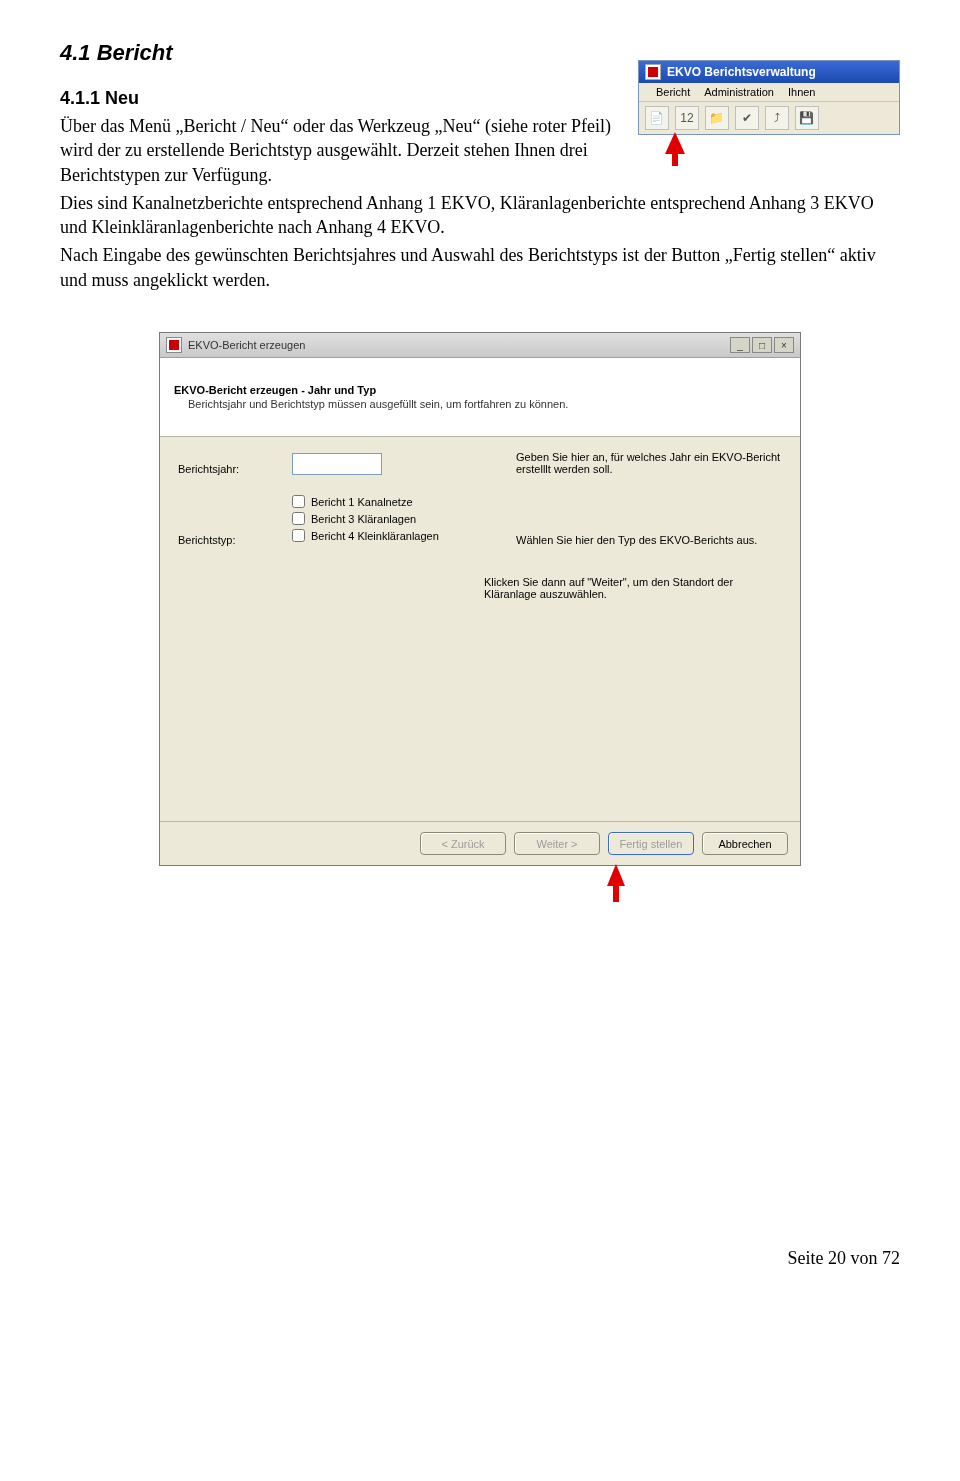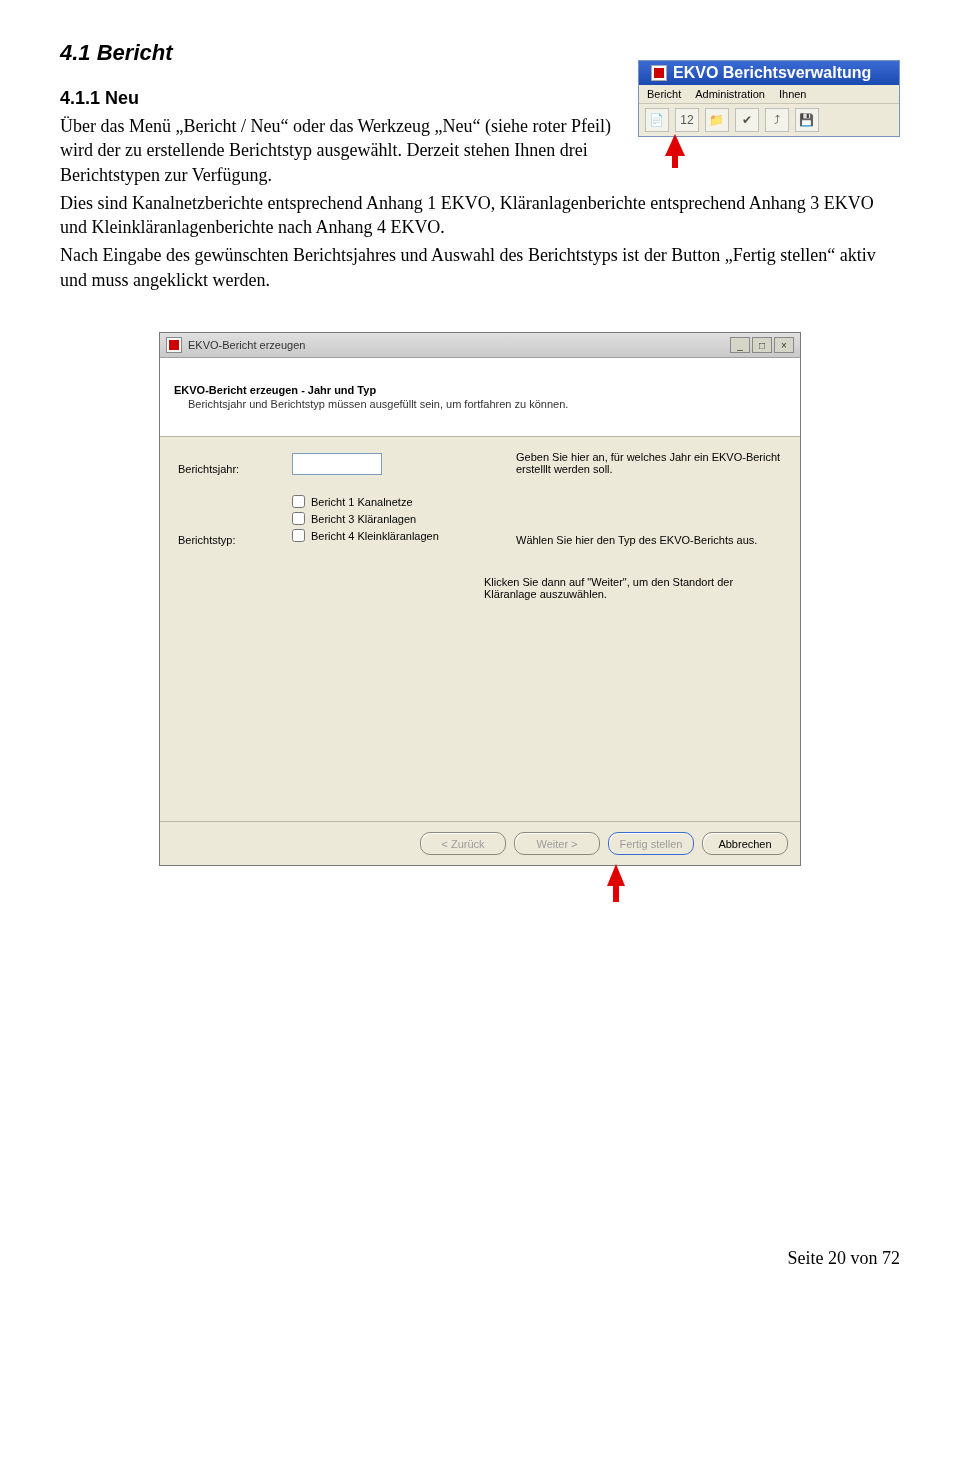--- a/index.html
+++ b/index.html
@@ -40,39 +40,39 @@
     right: 60px;
     width: 260px;
     border: 1px solid #7a94c0;
     background: #ece9d8;
     font-family: Tahoma, Arial, sans-serif;
     font-size: 11px;
   }
   .app-thumb .titlebar {
     background: linear-gradient(#3a6ad4, #1b4bb0);
     color: #fff;
-    padding: 3px 12px;
+    padding: 3px 6px;
     display: flex;
     align-items: center;
     gap: 6px;
     font-weight: bold;
-    font-size: 16px;
+    font-size: 12px;
   }
   .app-thumb .titlebar .crest {
     width: 14px; height: 14px; background: #fff; display: inline-block;
     border: 1px solid #aaa;
     position: relative;
   }
   .app-thumb .titlebar .crest::before{
     content:""; position:absolute; inset:2px; background:#c00;
   }
   .app-thumb .menubar {
     display: flex;
     gap: 14px;
-    padding: 3px 8px;
+    padding: 3px 17px;
     background: #ece9d8;
     align-items: flex-end;
   }
   .app-thumb .menubar span { color: #000; }
   .app-thumb .toolbar-row {
     display: flex;
     align-items: center;
     gap: 6px;
     padding: 4px 6px;
     border-top: 1px solid #c9c6b8;
@@ -162,21 +162,21 @@
     display: flex;
     justify-content: flex-end;
     gap: 8px;
     position: relative;
   }
   .wizard button{
     font-family: Tahoma, Arial, sans-serif; font-size:11px;
     min-width: 86px; height: 23px;
     background:#ece9d8; border:1px solid #8a8a7a;
     color:#000;
-    border-radius: 10px;
+    border-radius: 4px;
     box-shadow: inset 1px 1px 0 #fff;
   }
   .wizard button:disabled{ color:#9c9c9c; }
   .wizard button.default { border:1px solid #3a6ad4; }
 
   .arrow-red-up-big {
     position: relative;
     margin: 0 auto;
     width: 0; height: 0;
     border-left: 9px solid transparent;

